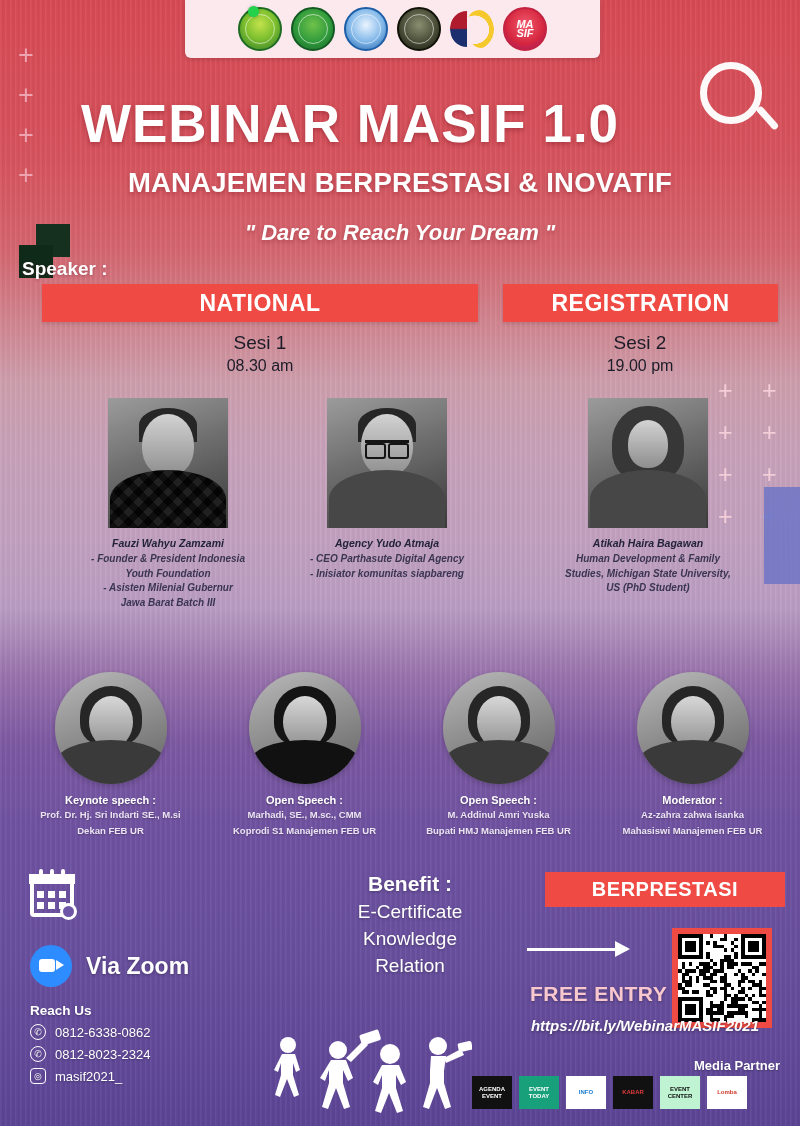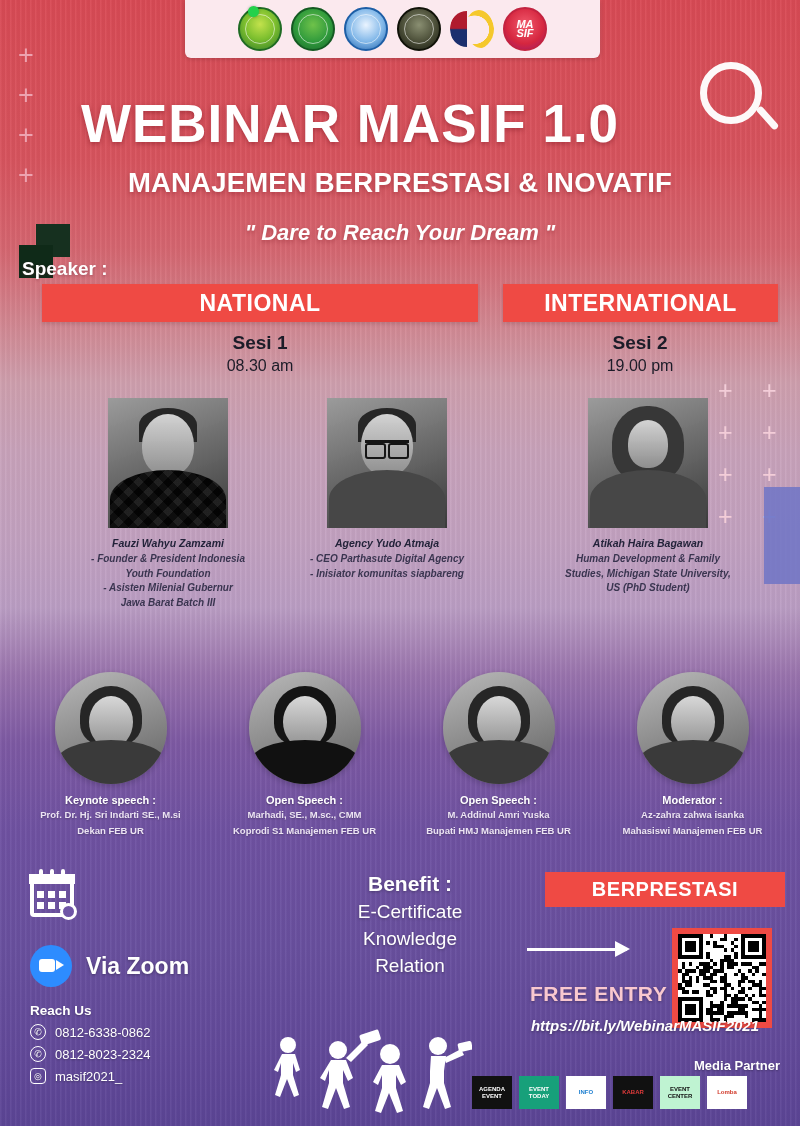--- a/index.html
+++ b/index.html
@@ -102,21 +102,21 @@
   .banner {
     position:absolute; height:38px; background:#ef4a44;
     display:flex; align-items:center; justify-content:center;
     color:#fff; font-size:23px; font-weight:900; letter-spacing:.5px;
     box-shadow:0 2px 4px rgba(0,0,0,.12);
   }
   .banner-national { left:42px; top:284px; width:436px; }
   .banner-intl { left:503px; top:284px; width:275px; }
 
   .sesi { position:absolute; text-align:center; color:#1c1c28; }
-  .sesi .s-name { font-size:19px; font-weight:700; }
+  .sesi .s-name { font-size:19px; font-weight:400; }
   .sesi .s-time { font-size:16px; font-weight:500; margin-top:3px; }
   .sesi-1 { left:160px; top:332px; width:200px; }
   .sesi-2 { left:540px; top:332px; width:200px; }
 
   
   .spk { position:absolute; width:230px; text-align:center; }
   .spk .photo {
     width:120px; height:130px; margin:0 auto;
     background:linear-gradient(160deg,#9a9a9a 0%,#6e6e6e 45%,#3d3d3d 100%);
     position:relative; overflow:hidden; filter:grayscale(1) contrast(1.05);
@@ -290,21 +290,21 @@
       </div>
     </div>
   </div>
 
   <div class="title">WEBINAR MASIF 1.0</div>
   <div class="subtitle">MANAJEMEN BERPRESTASI &amp; INOVATIF</div>
   <div class="tagline">" Dare to Reach Your Dream "</div>
   <div class="speaker-label">Speaker :</div>
 
   <div class="banner banner-national">NATIONAL</div>
-  <div class="banner banner-intl">INTERNATIONAL</div>
+  <div class="banner banner-intl">REGISTRATION</div>
 
   <div class="sesi sesi-1">
     <div class="s-name">Sesi 1</div>
     <div class="s-time">08.30 am</div>
   </div>
   <div class="sesi sesi-2">
     <div class="s-name">Sesi 2</div>
     <div class="s-time">19.00 pm</div>
   </div>
 

